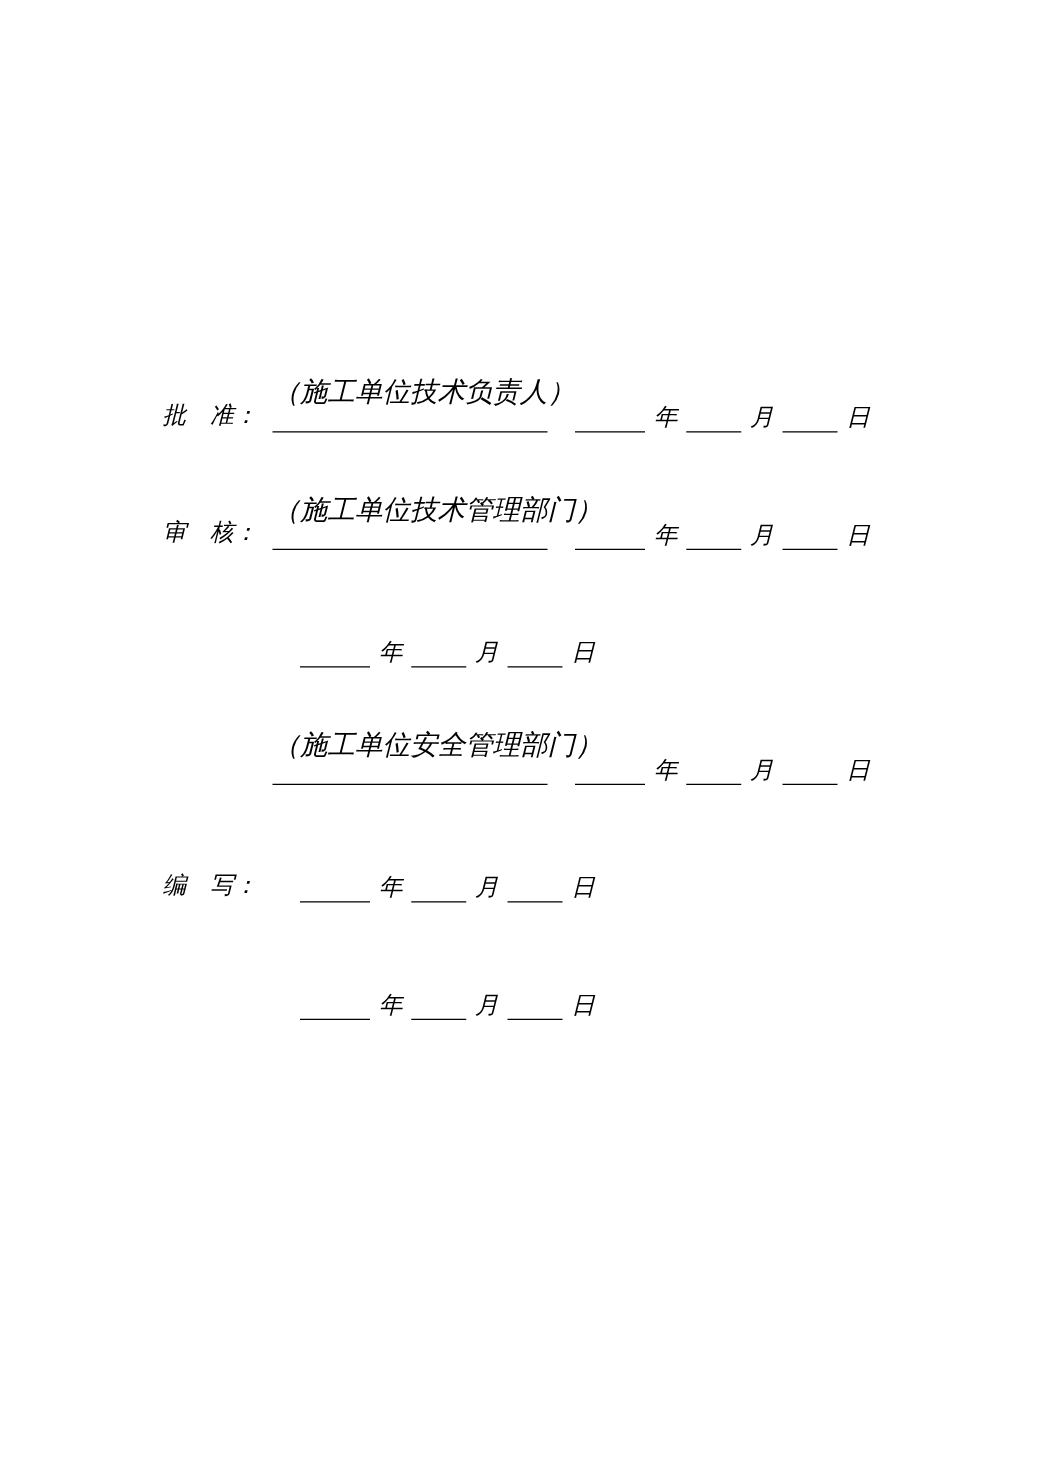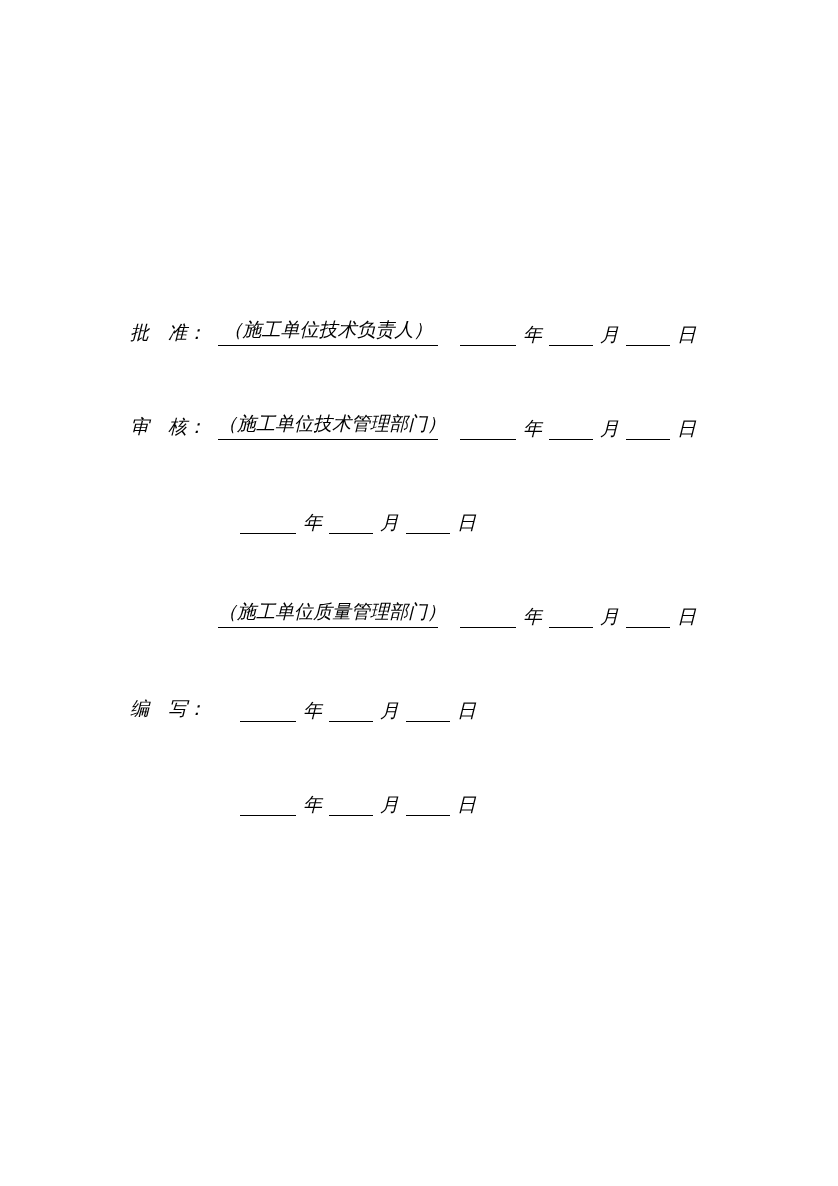--- a/index.html
+++ b/index.html
@@ -39,24 +39,24 @@
     width: 88px;
     font-size: 19px;
     letter-spacing: 0px;
     white-space: nowrap;
     line-height: 26px;
     text-align: left;
   }
   .role-slot {
     width: 220px;
     border-bottom: 1.4px solid #000;
-    font-size: 19px;
+    font-size: 22px;
     line-height: 26px;
     text-align: center;
-    padding-bottom: 2px;
+    padding-bottom: 18px;
     box-sizing: border-box;
     white-space: nowrap;
   }
   .role-slot.right-align {
     text-align: right;
     padding-right: 2px;
   }
   .date-group {
     display: flex;
     align-items: flex-end;
@@ -119,21 +119,21 @@
         <div class="unit">年</div>
         <div class="date-line dl-month"></div>
         <div class="unit">月</div>
         <div class="date-line dl-day"></div>
         <div class="unit unit-last">日</div>
       </div>
     </div>
 
     <div class="sig-row">
       <div class="label"></div>
-      <div class="role-slot">（施工单位质量管理部门）</div>
+      <div class="role-slot">（施工单位安全管理部门）</div>
       <div class="date-group">
         <div class="date-line dl-year"></div>
         <div class="unit">年</div>
         <div class="date-line dl-month"></div>
         <div class="unit">月</div>
         <div class="date-line dl-day"></div>
         <div class="unit unit-last">日</div>
       </div>
     </div>
 

